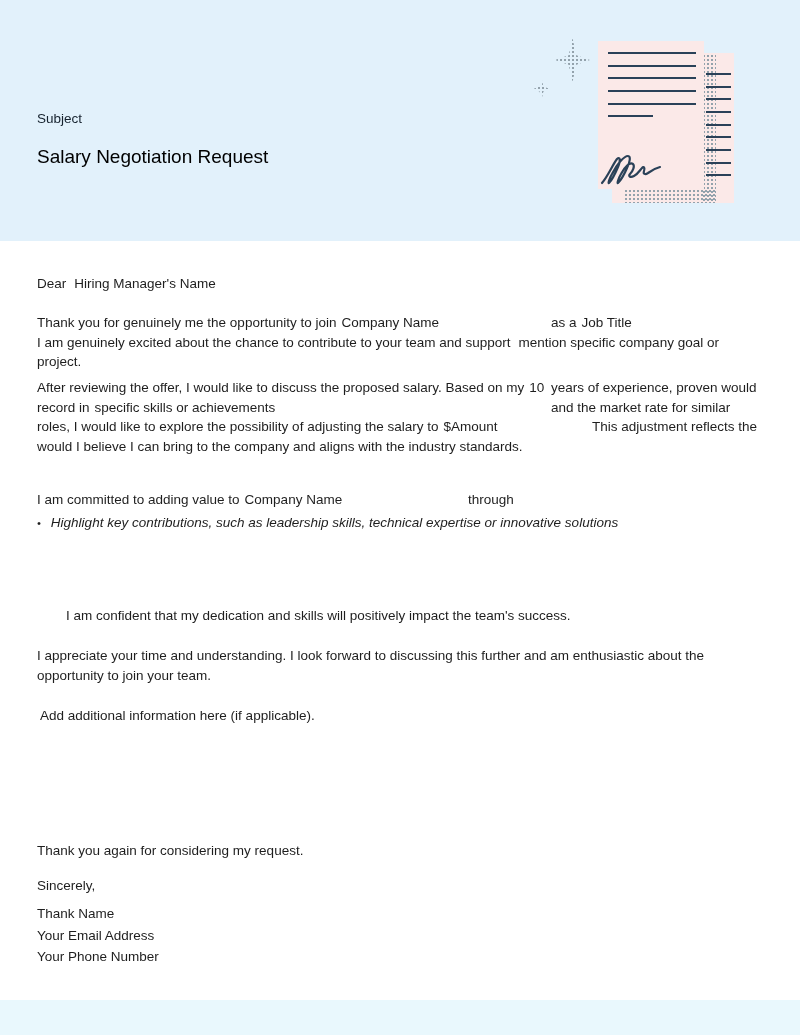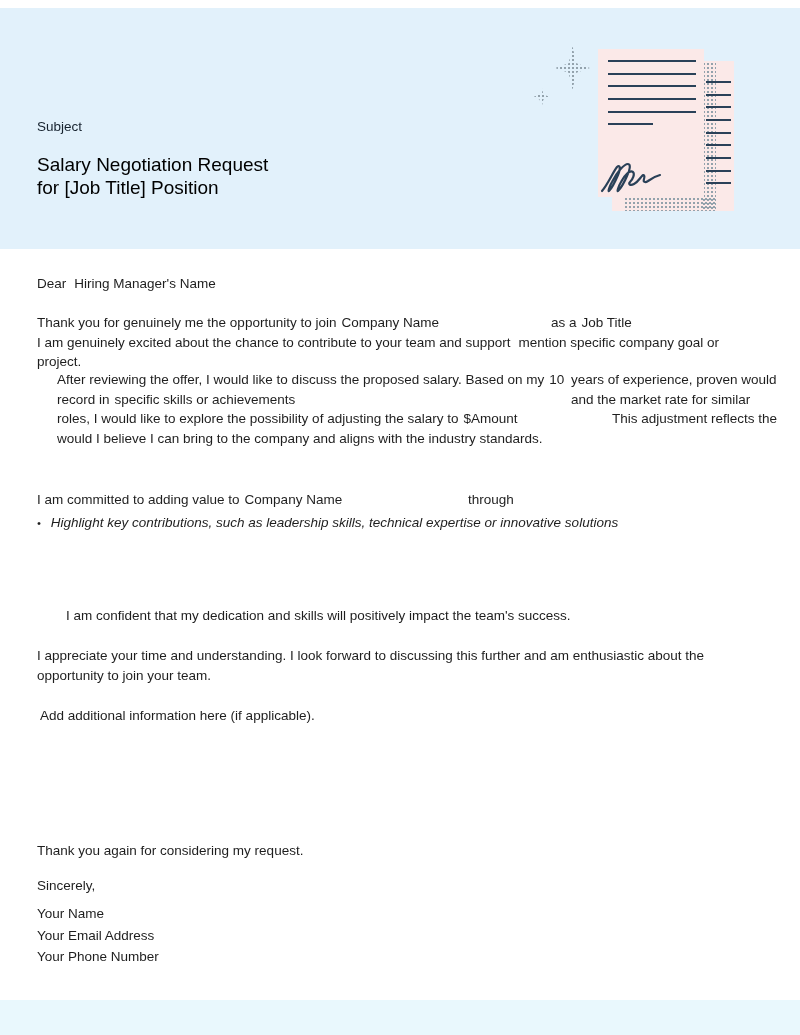--- a/index.html
+++ b/index.html
@@ -1,20 +1,20 @@
 <!DOCTYPE html>
 <html><head>
 <meta charset="utf-8">
 <style>
   * { margin:0; padding:0; box-sizing:border-box; }
   body { background:#ffffff; font-family:"Liberation Sans", sans-serif; }
   .page { position:relative; width:800px; height:1035px; background:#ffffff; overflow:hidden; color:#1e1e1e; }
 
   
-  .header { position:absolute; left:0; top:8px; width:800px; height:241px; background:#e2f1fb; }
+  .header { position:absolute; left:0; top:0; width:800px; height:241px; background:#e2f1fb; }
   .subject-label { position:absolute; left:37px; top:109px; font-size:13.5px; line-height:19px; color:#16222e; }
   .doc-title { position:absolute; left:37px; top:146px; font-size:19px; line-height:22.5px; font-weight:400; color:#000000; }
 
   
   .illu { position:absolute; left:530px; top:35px; width:215px; height:175px; }
   .halftone { background-image:radial-gradient(circle, #93a2ac 1.1px, rgba(0,0,0,0) 1.2px); background-size:4px 4px; }
   .sparkle { position:absolute; clip-path:polygon(50% 0%, 61% 39%, 100% 50%, 61% 61%, 50% 100%, 39% 61%, 0% 50%, 39% 39%); }
   .sparkle.big { left:25px; top:3px; width:35px; height:44px; }
   .sparkle.small { left:3px; top:43px; width:17px; height:22px; }
   .pg { position:absolute; background:#fbe9e8; }
@@ -28,21 +28,21 @@
   .front-line.short { width:45px; }
   .sig-svg { position:absolute; left:70px; top:117px; }
 
   
   .para { position:absolute; left:37px; width:740px; font-size:13.5px; line-height:19.5px; color:#1e1e1e; }
   .line { position:relative; white-space:nowrap; }
   .abs { position:absolute; top:0; }
   .sp { display:inline-block; height:1px; vertical-align:baseline; }
   #salutation { top:274px; }
   #para1 { top:313px; }
-  #para2 { top:370px;margin-left:20px; }
+  #para2 { top:378px; }
   #para3 { top:490px; }
   #para3 .bullet-line { margin-top:3.5px;font-style:italic; }
   #para4 { top:606px;margin-left:29px; }
   #para5 { top:646px; width:712px; line-height:19.5px; }
   #para6 { top:706px; padding-left:3px; }
   #para7 { top:841px; }
   #closing { top:876px; }
   #sigblock { top:903px; line-height:21.5px; }
 
   
@@ -50,21 +50,20 @@
 </style>
 </head>
 <body>
 
 <div class="page">
 
   <div class="header">
     <div class="subject-label">Subject</div>
     <div class="doc-title">
       <div>Salary Negotiation Request</div>
-      <div>for [Job Title] Position</div>
     </div>
 
     <div class="illu">
       <div class="sparkle big halftone"></div>
       <div class="sparkle small halftone"></div>
 
       <div class="pg back"></div>
       <div class="shadow-v halftone"></div>
       <div class="shadow-h halftone"></div>
 
@@ -154,19 +153,19 @@
 
   <div class="para" id="para7">
     <div class="line"><span>Thank you again for considering my request.</span></div>
   </div>
 
   <div class="para" id="closing">
     <div class="line"><span>Sincerely,</span></div>
   </div>
 
   <div class="para" id="sigblock">
-    <div class="line"><span>Your Name</span></div>
+    <div class="line"><span>Thank Name</span></div>
     <div class="line"><span>Your Email Address</span></div>
     <div class="line"><span>Your Phone Number</span></div>
   </div>
 
   <div class="footer"></div>
 </div>
 
 </body></html>

